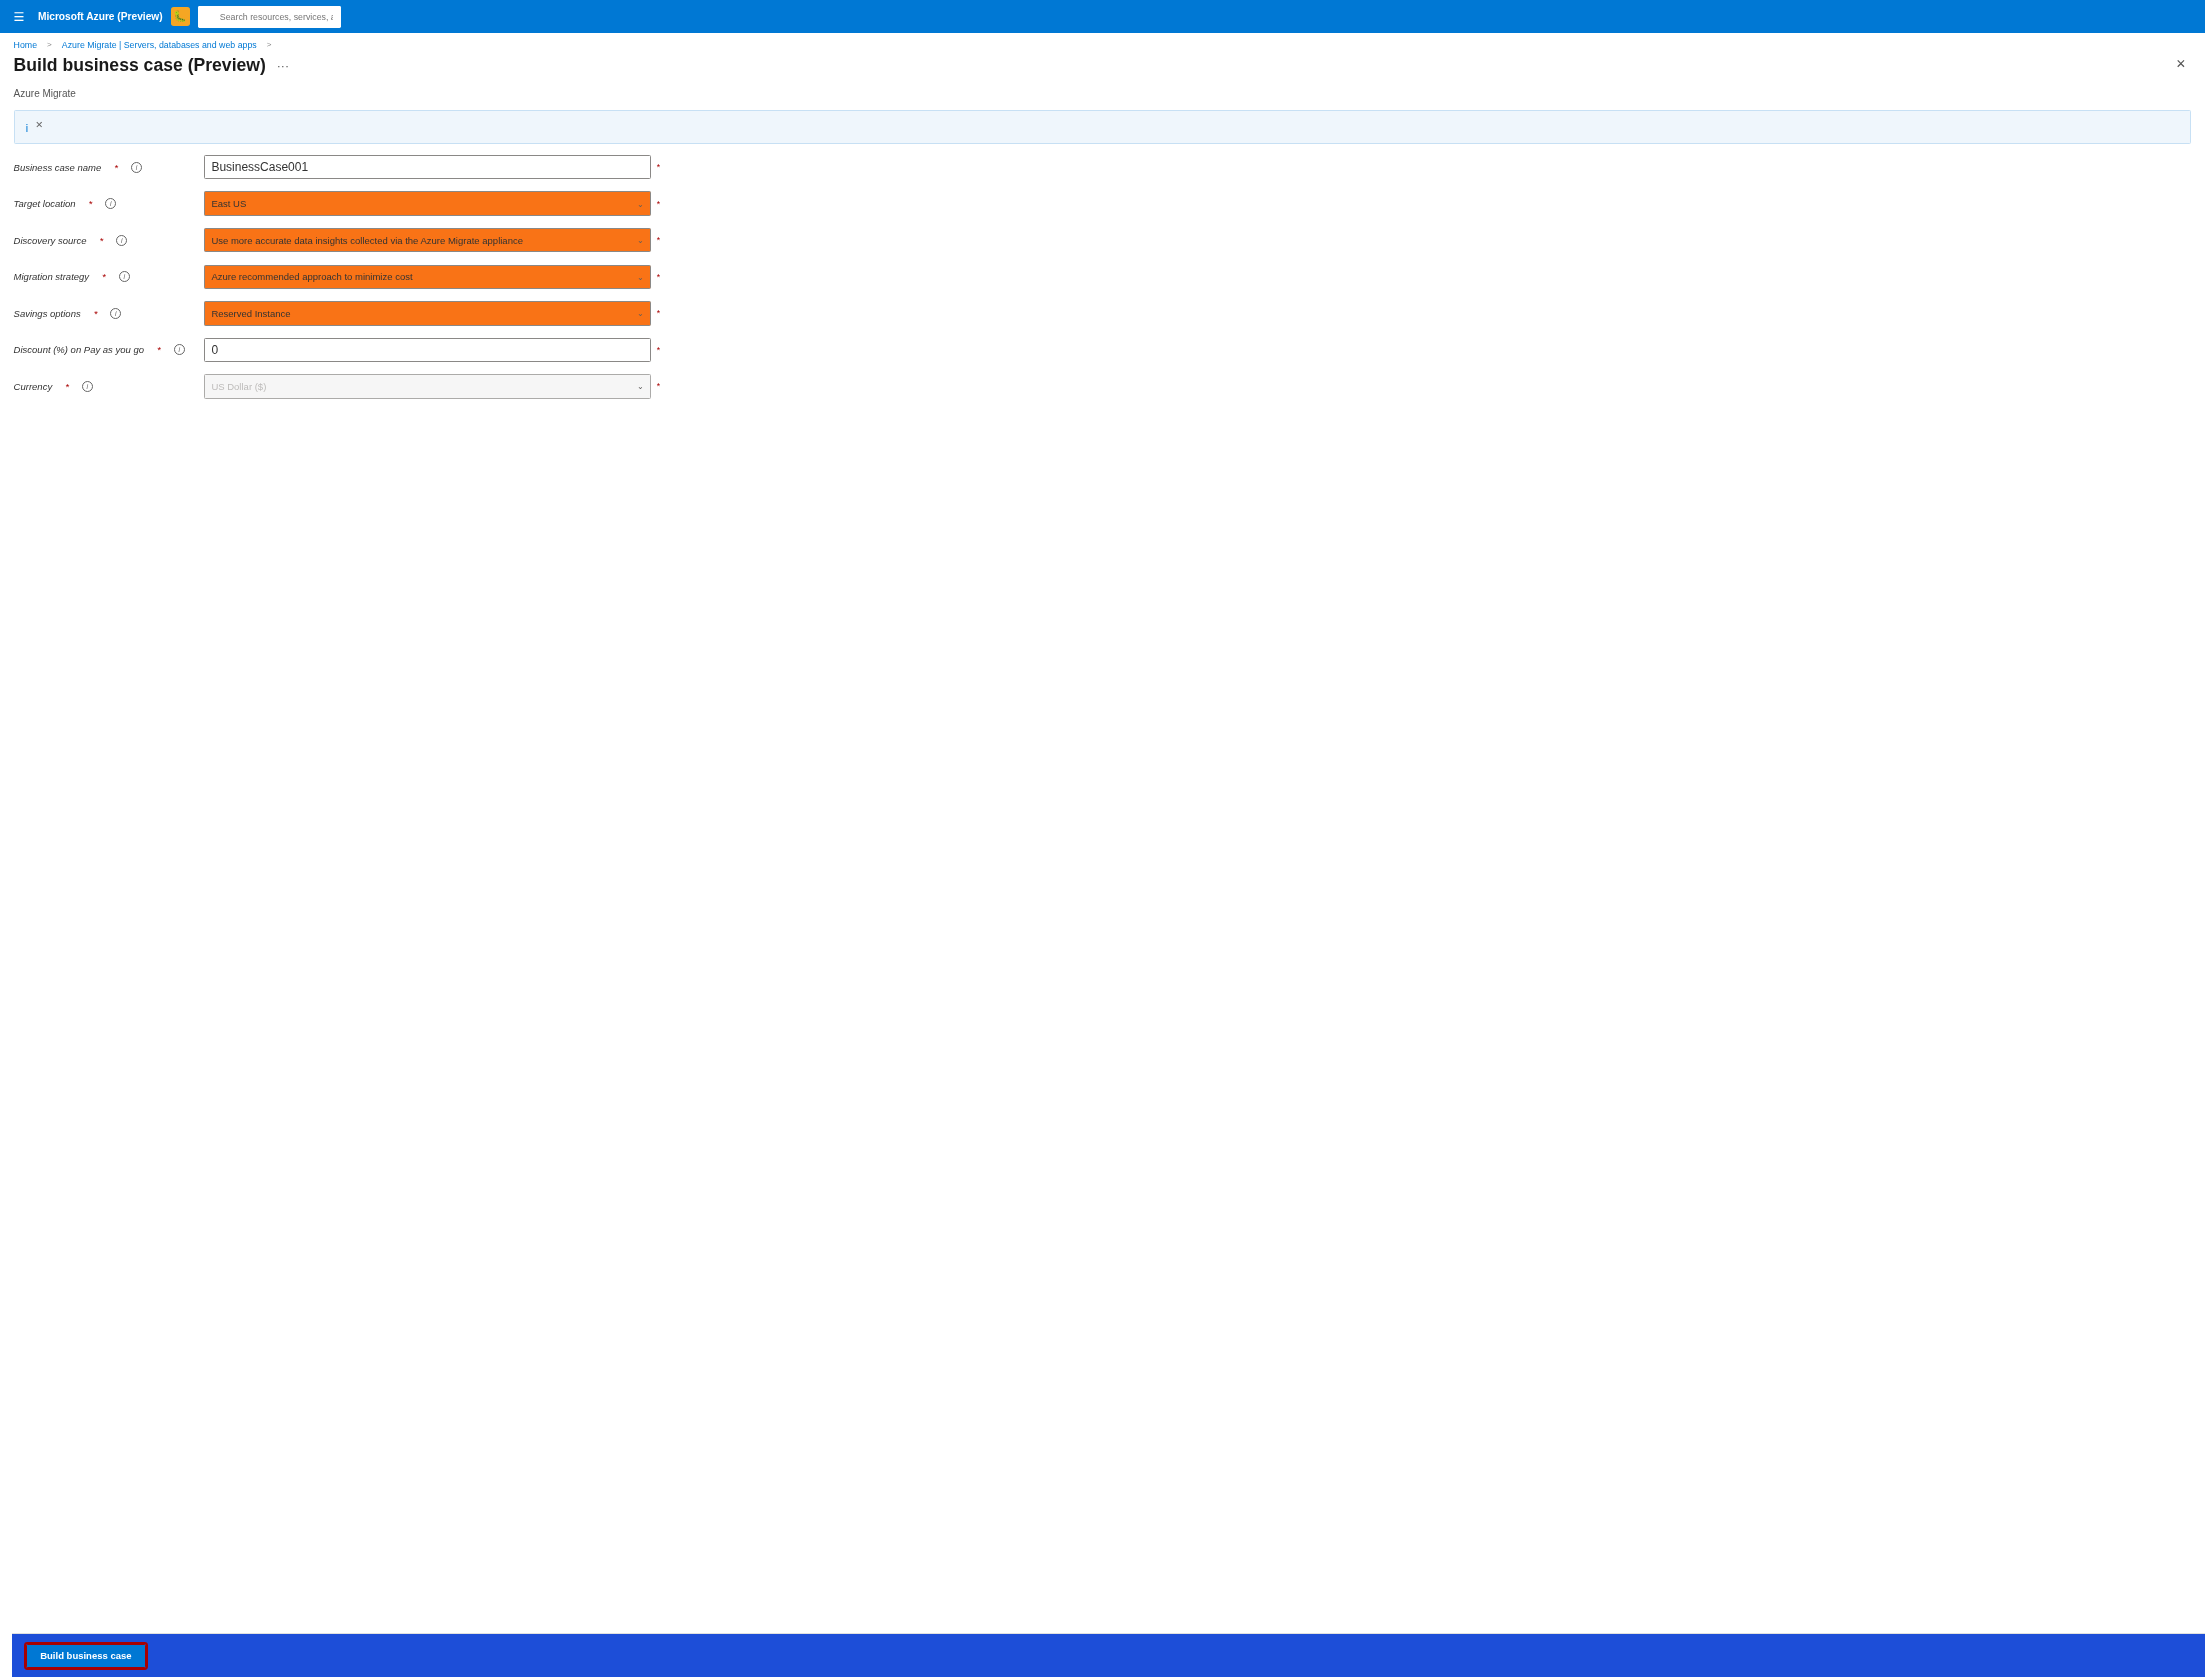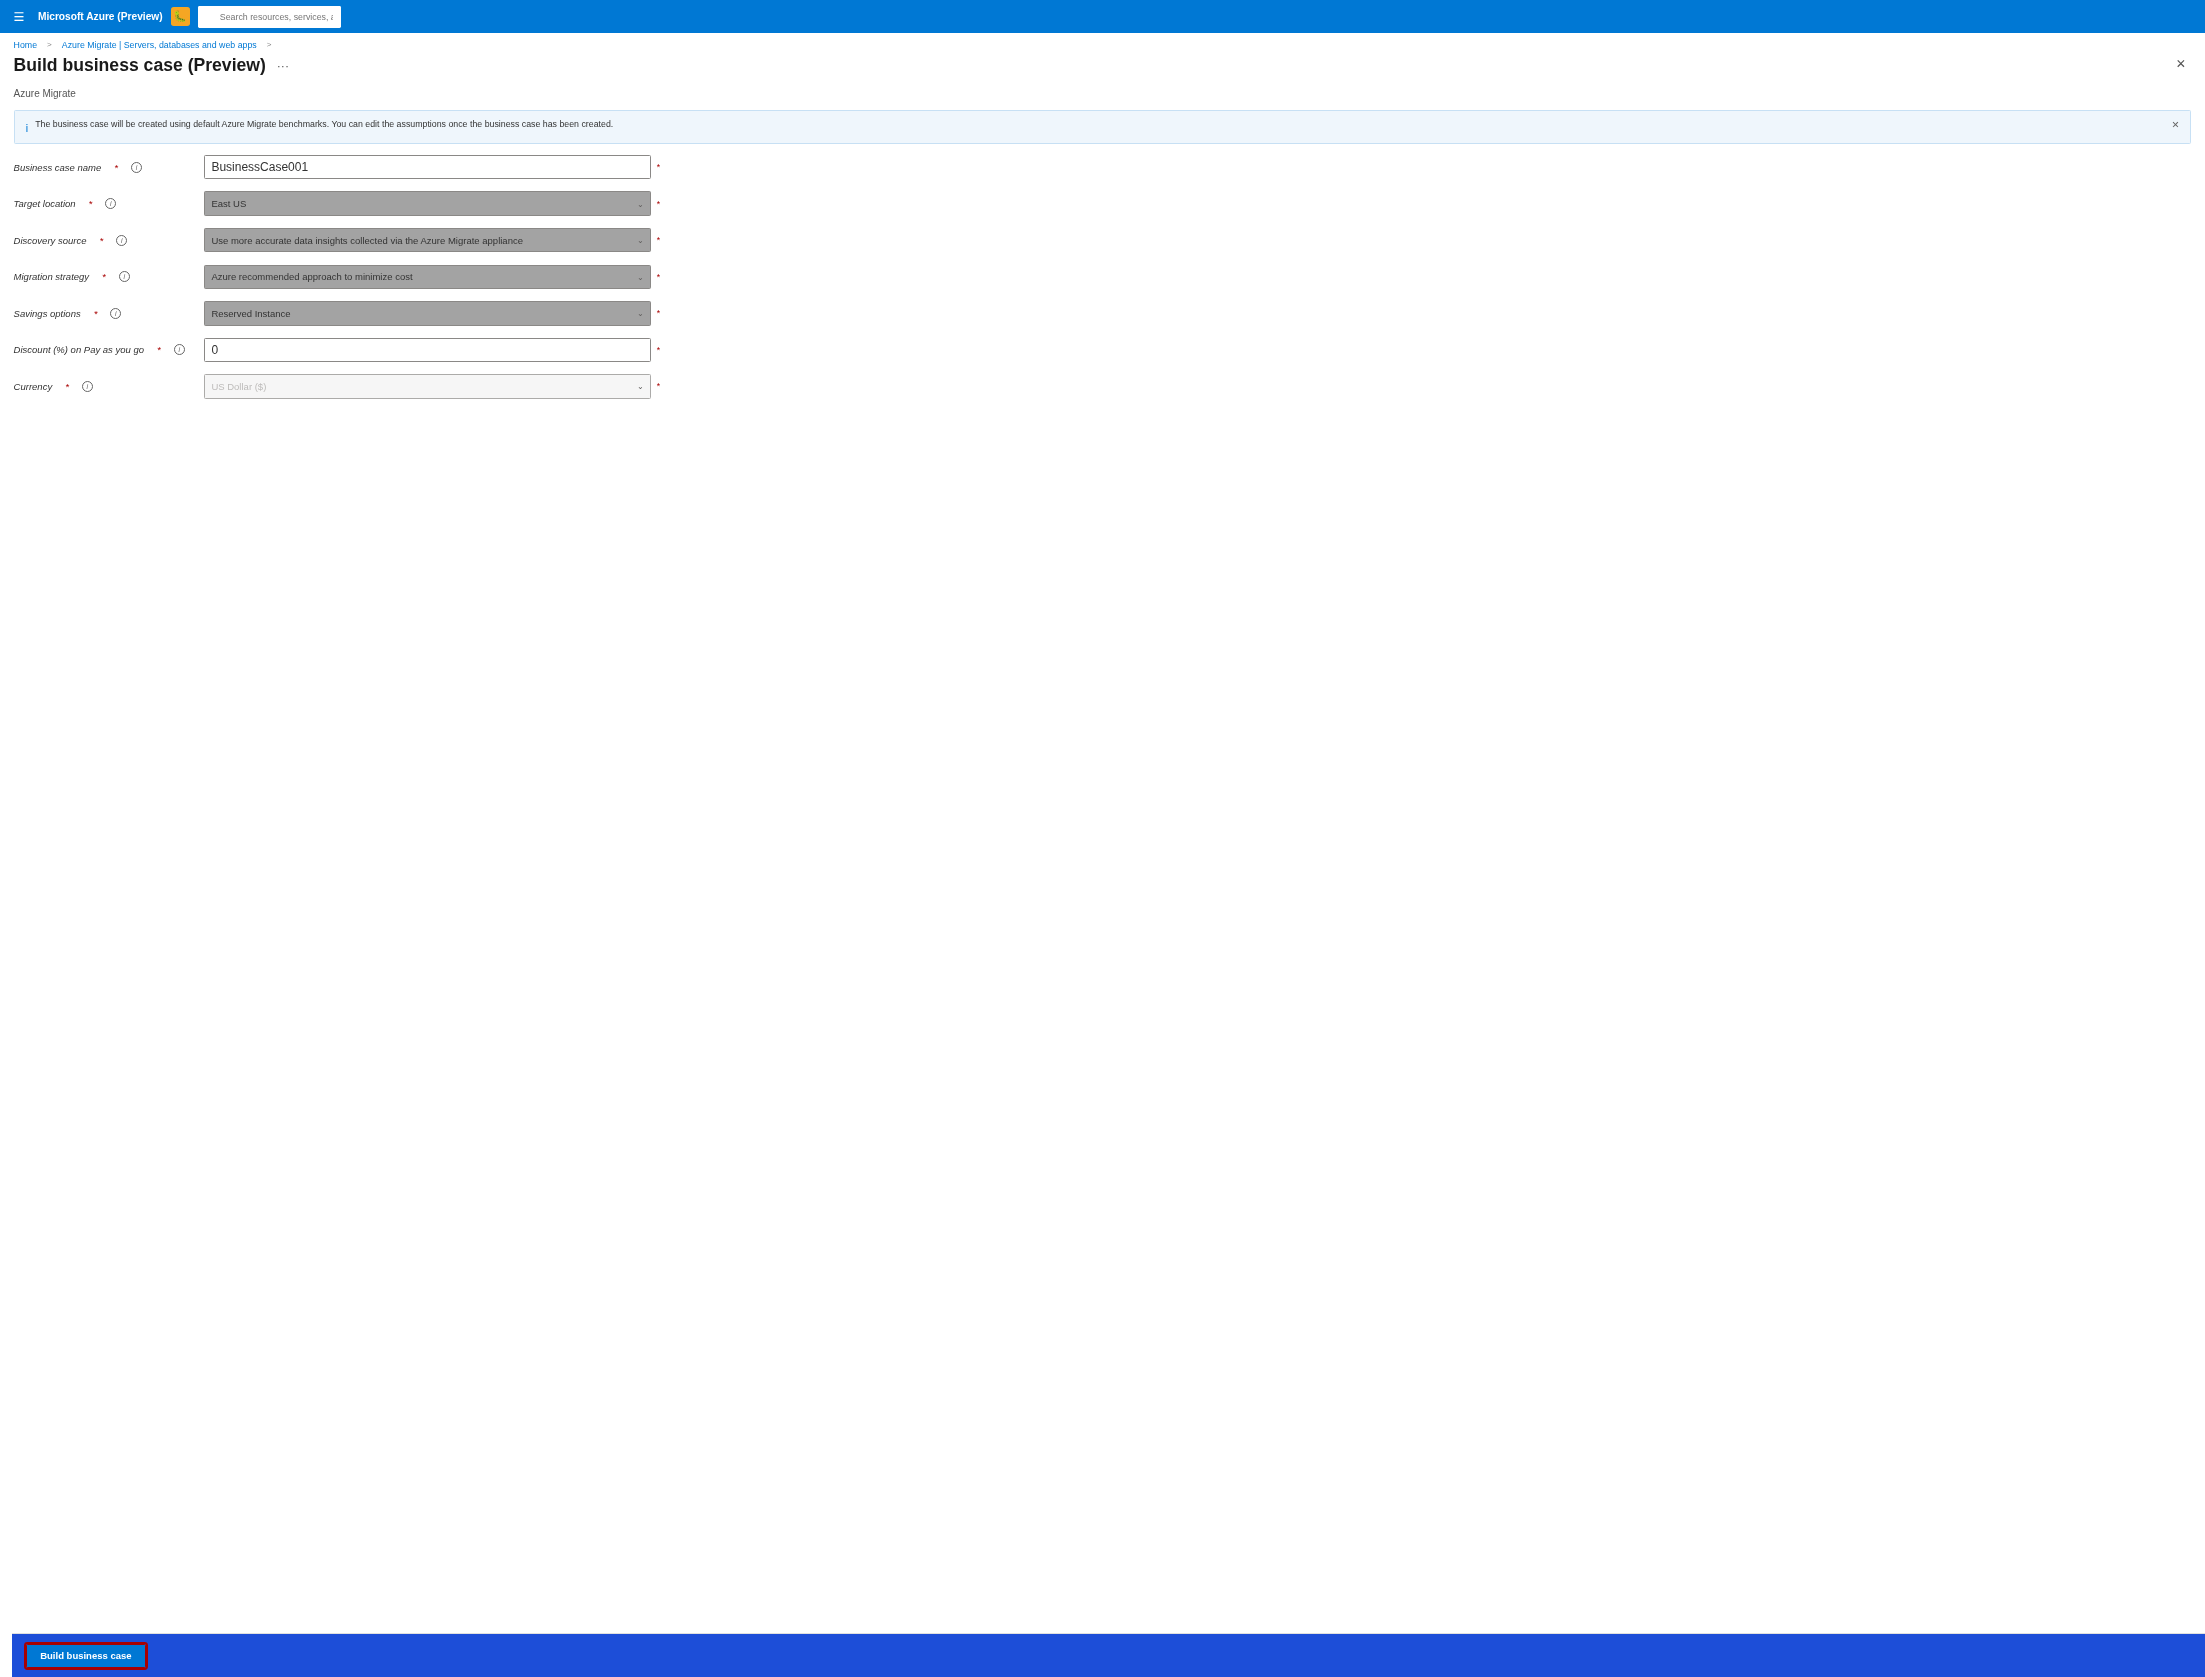--- a/index.html
+++ b/index.html
@@ -230,21 +230,21 @@
     }
     .form-select {
       width: 100%;
       height: 24.4px;
       border: 0.7px solid #8a8886;
       border-radius: 1.4px;
       padding: 0 24.4px 0 6.8px;
       font-size: 9.5px;
       color: #333;
       outline: none;
-      background: #a3a3a3;
+      background: #f97316;
       appearance: none;
       cursor: pointer;
     }
     .form-select-disabled {
       background: #f3f3f3;
       color: #a19f9d;
       cursor: default;
     }
     .select-chevron {
       position: absolute;
@@ -320,21 +320,20 @@
         <h1 class="page-title">Build business case (Preview)</h1>
         <span class="more-icon">···</span>
       </div>
       <p class="page-subtitle">Azure Migrate</p>
     </div>
     <button class="close-btn">✕</button>
   </div>
 
   <div class="info-banner">
     <span class="info-banner-icon">ℹ</span>
-    <span class="info-banner-text">The business case will be created using default Azure Migrate benchmarks. You can edit the assumptions once the business case has been created.</span>
     <span class="info-banner-close">✕</span>
   </div>
 
 
   <div class="form-container">
 
     <div class="form-row">
       <div class="form-label">
         <span>Business case name</span>
         <span class="required-star">*</span>

